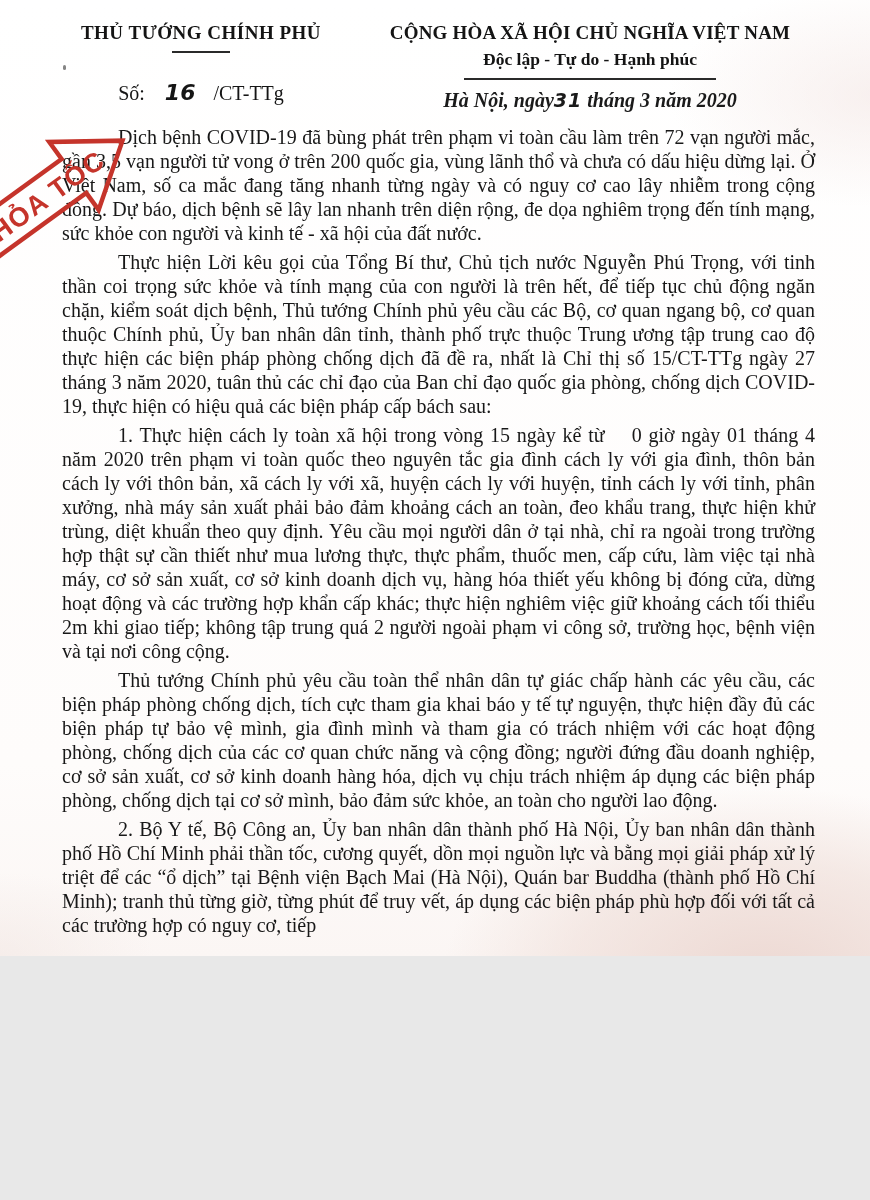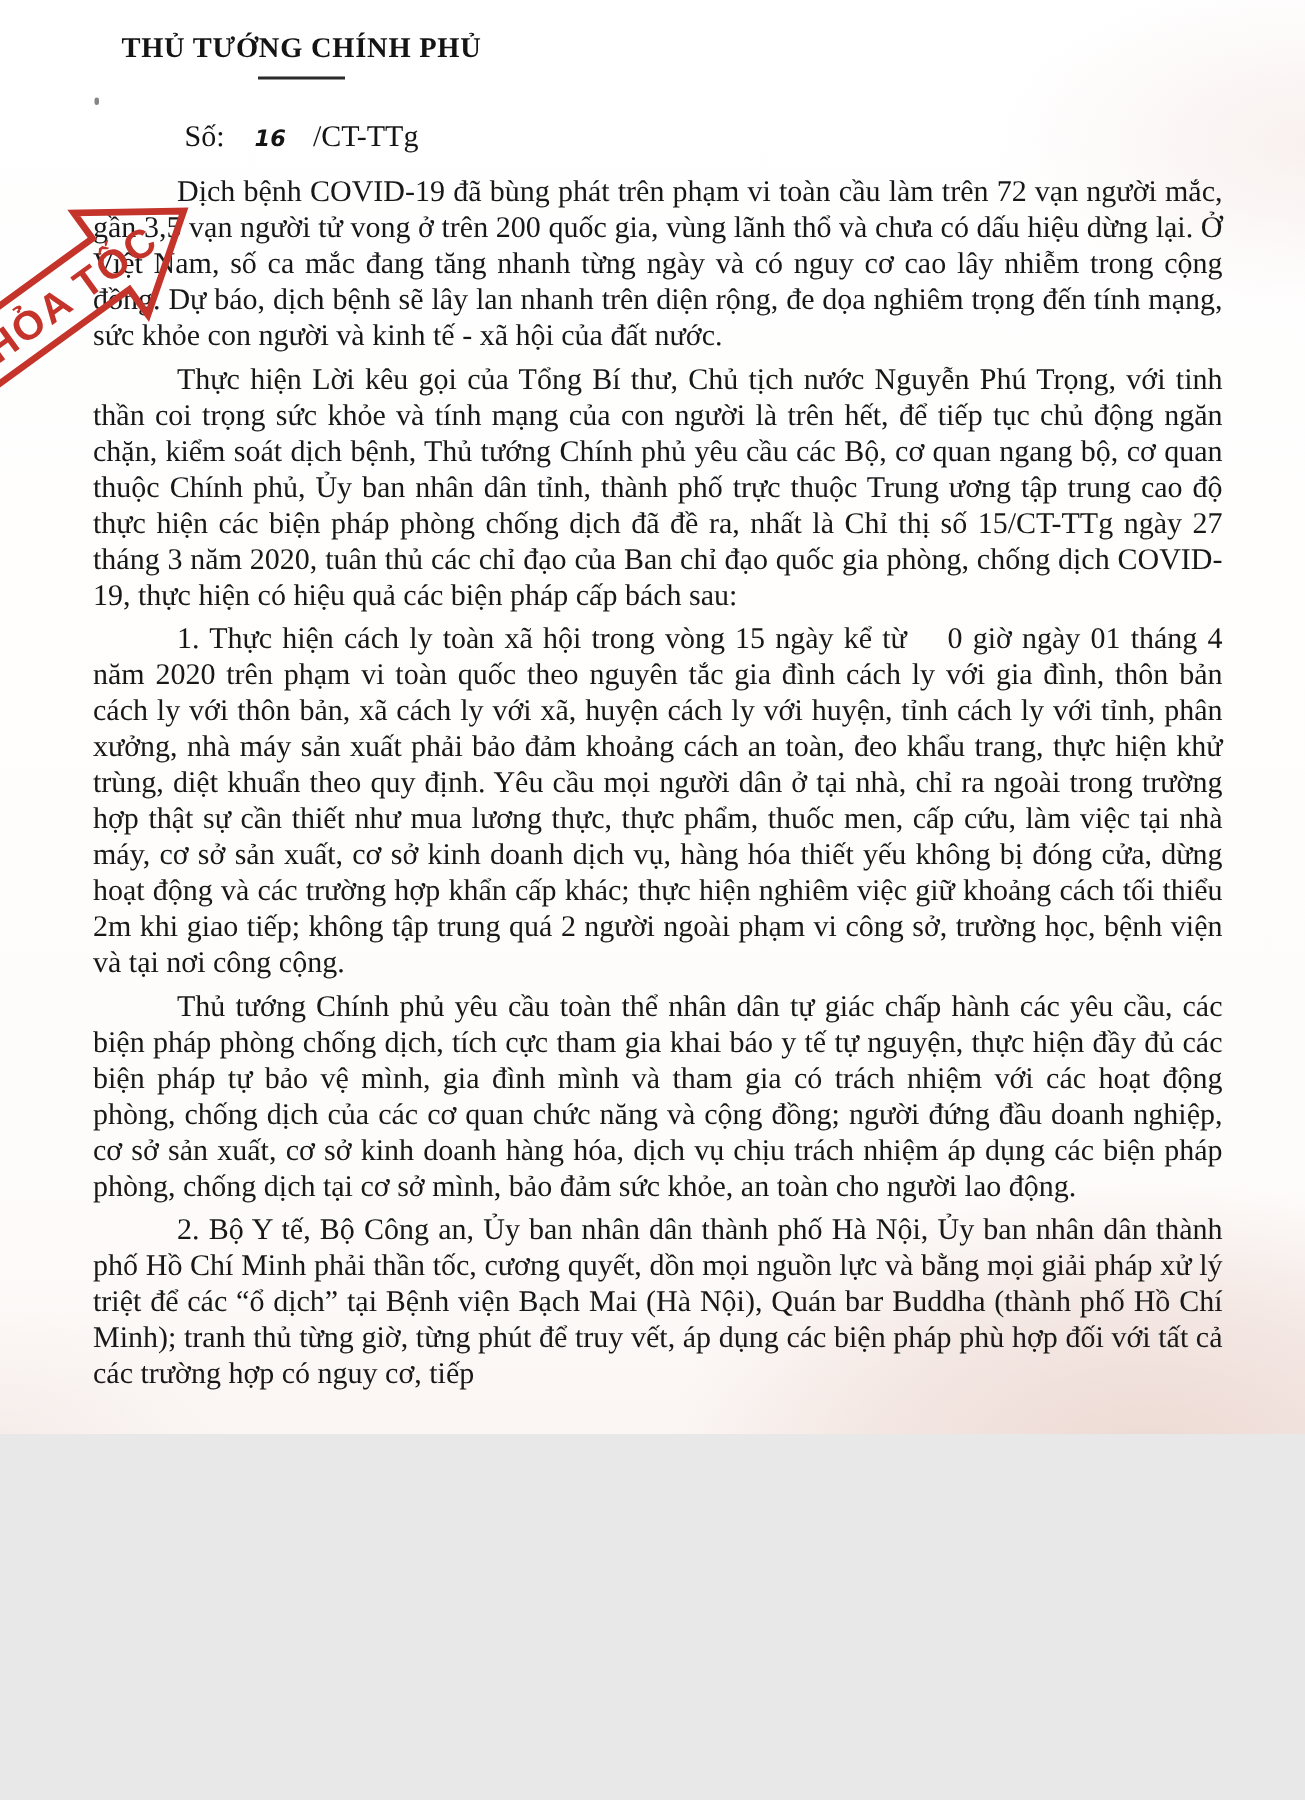--- a/index.html
+++ b/index.html
@@ -20,21 +20,21 @@
 
   
   .header { display:flex; padding-top:22px; }
   .header-left { margin-left:70px; width:262px; text-align:center; }
   .header-right { margin-left:auto; margin-right:54px; width:452px; text-align:center; }
 
   .issuer { font-size:19px; font-weight:bold; letter-spacing:0.5px; color:#141414; }
   .issuer-rule { width:58px; border-top:2px solid #2a2a2a; margin:7px auto 0; }
 
   .doc-number-line { margin-top:27px; font-size:20px; color:#151515; }
-  .doc-number { display:inline-block; margin-left:20px; font-family:"DejaVu Sans", sans-serif; font-style:italic; font-weight:600; font-size:15px; }
+  .doc-number { display:inline-block; margin-left:20px; font-family:"DejaVu Sans", sans-serif; font-style:italic; font-weight:600; font-size:22px; }
   .doc-number-suffix { display:inline-block; margin-left:18px; }
 
   .motto-1 { font-size:19px; font-weight:bold; letter-spacing:0.2px; color:#141414; }
   .motto-2 { font-size:17.5px; font-weight:bold; margin-top:5px; color:#141414; }
   .motto-rule { width:252px; border-top:2px solid #2a2a2a; margin:8px auto 0; }
 
   .date-line { margin-top:9px; font-size:20px; font-style:italic; font-weight:600; color:#1a1a1a; white-space:nowrap; }
   .date-day { font-family:"DejaVu Sans", sans-serif; font-style:italic; font-weight:600; font-size:19px; letter-spacing:1px; }
 
   
@@ -70,20 +70,26 @@
 <body>
 
 <div class="page">
 
   <div class="header">
     <div class="header-left">
       <div class="issuer">THỦ TƯỚNG CHÍNH PHỦ</div>
       <div class="issuer-rule"></div>
       <div class="doc-number-line"><span>Số:</span><span class="doc-number">16</span><span class="doc-number-suffix">/CT-TTg</span></div>
     </div>
+    <div class="header-right">
+      <div class="motto-1">CỘNG HÒA XÃ HỘI CHỦ NGHĨA VIỆT NAM</div>
+      <div class="motto-2">Độc lập - Tự do - Hạnh phúc</div>
+      <div class="motto-rule"></div>
+      <div class="date-line"><span>Hà Nội, ngày</span><span class="date-day">31</span><span> tháng 3 năm 2020</span></div>
+    </div>
   </div>
 
   <div class="artifact-dot"></div>
 
   <svg class="stamp-svg" viewBox="0 0 200 185">
     <g transform="translate(2,132) rotate(-36)">
       <path d="M -28,-21 L 126,-21 L 126,-42 L 186,0 L 126,42 L 126,21 L -28,21 Z" fill="none" stroke="#c5342b" stroke-width="4.5" stroke-linejoin="miter"></path>
       <text x="26" y="10" font-size="27" font-weight="bold" fill="#c5342b" letter-spacing="1.5" font-family="Liberation Sans, sans-serif">HỎA TỐC</text>
     </g>
   </svg>

